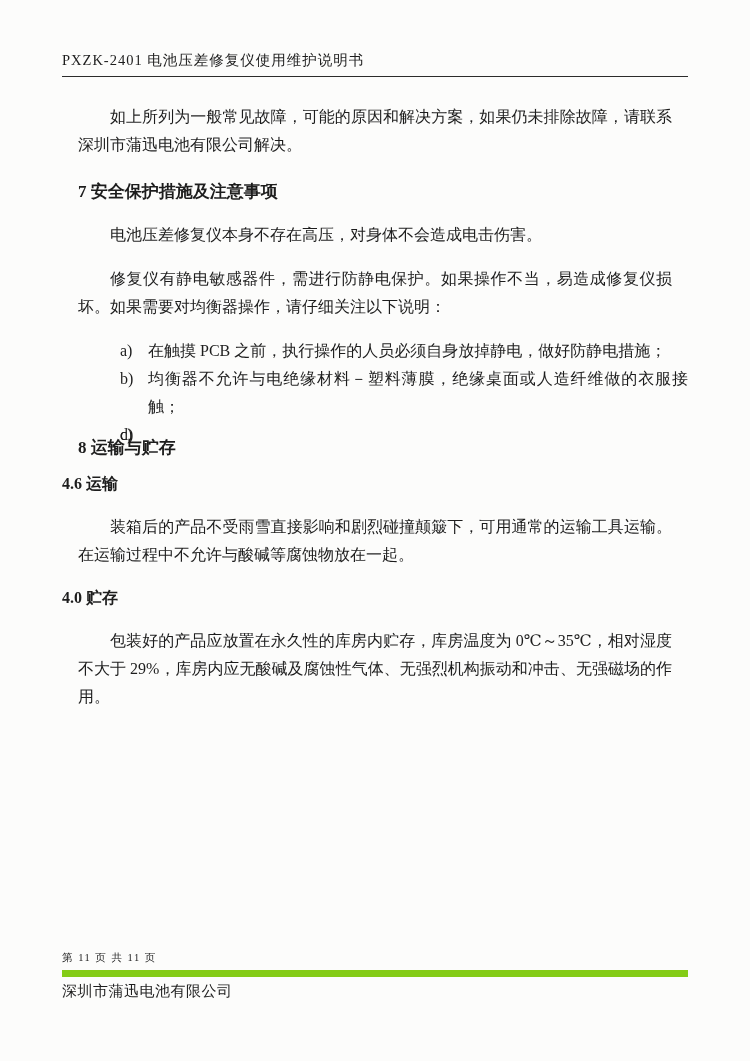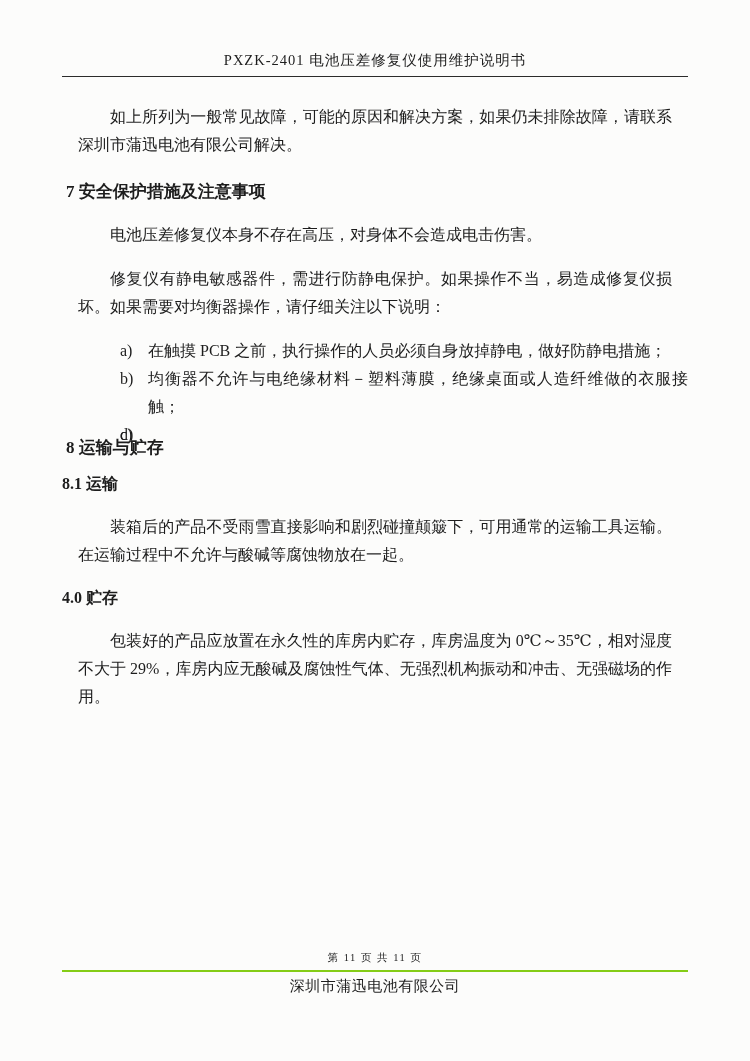--- a/index.html
+++ b/index.html
@@ -19,21 +19,21 @@
   
   .doc-header {
     position: absolute;
     top: 0;
     left: 62px;
     right: 62px;
     height: 77px;
     border-bottom: 1.5px solid #2b2b2b;
     display: flex;
     align-items: flex-end;
-    justify-content: center;
+    justify-content: flex-start;
     box-sizing: border-box;
     padding-bottom: 6px;
   }
   .doc-header .title {
     font-size: 14.5px;
     letter-spacing: 1px;
     white-space: nowrap;
   }
   
   .doc-content {
@@ -46,21 +46,21 @@
     text-align: justify;
   }
   .para {
     margin: 16px;
     text-indent: 2em;
   }
   h2.sec-heading {
     font-size: 17px;
     line-height: 26px;
     font-weight: bold;
-    margin: 20px 0 10px 4px;
+    margin: 20px 0 10px 16px;
     text-align: left;
   }
   h3.sub-heading {
     font-size: 16px;
     line-height: 26px;
     font-weight: bold;
     margin: 8px 0 0 0;
     text-align: left;
   }
   .alpha-list {
@@ -74,30 +74,29 @@
     position: absolute;
     left: 58px;
     top: 0;
   }
   
   .doc-footer {
     position: absolute;
     left: 62px;
     right: 62px;
     top: 946px;
-    text-align: center;
   }
   .page-info {
     font-size: 10.5px;
     letter-spacing: 1.5px;
     line-height: 24px;
     height: 24px;
   }
   .company-line {
-    border-top: 2px solid #84cc16;
+    border-top: 7px solid #84cc16;
     padding-top: 3px;
     font-size: 15px;
     line-height: 22px;
     letter-spacing: 0.5px;
   }
 </style>
 </head>
 <body>
 
 <div class="page">
@@ -127,21 +126,21 @@
       <div class="list-item">
         <span class="marker">c)</span>
       </div>
       <div class="list-item">
         <span class="marker">d)</span>
       </div>
     </div>
 
     <h2 class="sec-heading" style="margin-top:14px;">8 运输与贮存</h2>
 
-    <h3 class="sub-heading">8.1 运输</h3>
+    <h3 class="sub-heading">4.6 运输</h3>
     <p class="para">装箱后的产品不受雨雪直接影响和剧烈碰撞颠簸下，可用通常的运输工具运输。在运输过程中不允许与酸碱等腐蚀物放在一起。</p>
 
     <h3 class="sub-heading" style="margin-top:6px;">4.0 贮存</h3>
     <p class="para">包装好的产品应放置在永久性的库房内贮存，库房温度为 0℃～35℃，相对湿度不大于 29%，库房内应无酸碱及腐蚀性气体、无强烈机构振动和冲击、无强磁场的作用。</p>
 
   </div>
 
   <div class="doc-footer">
     <div class="page-info">第 11 页  共 11 页</div>
     <div class="company-line">深圳市蒲迅电池有限公司</div>

